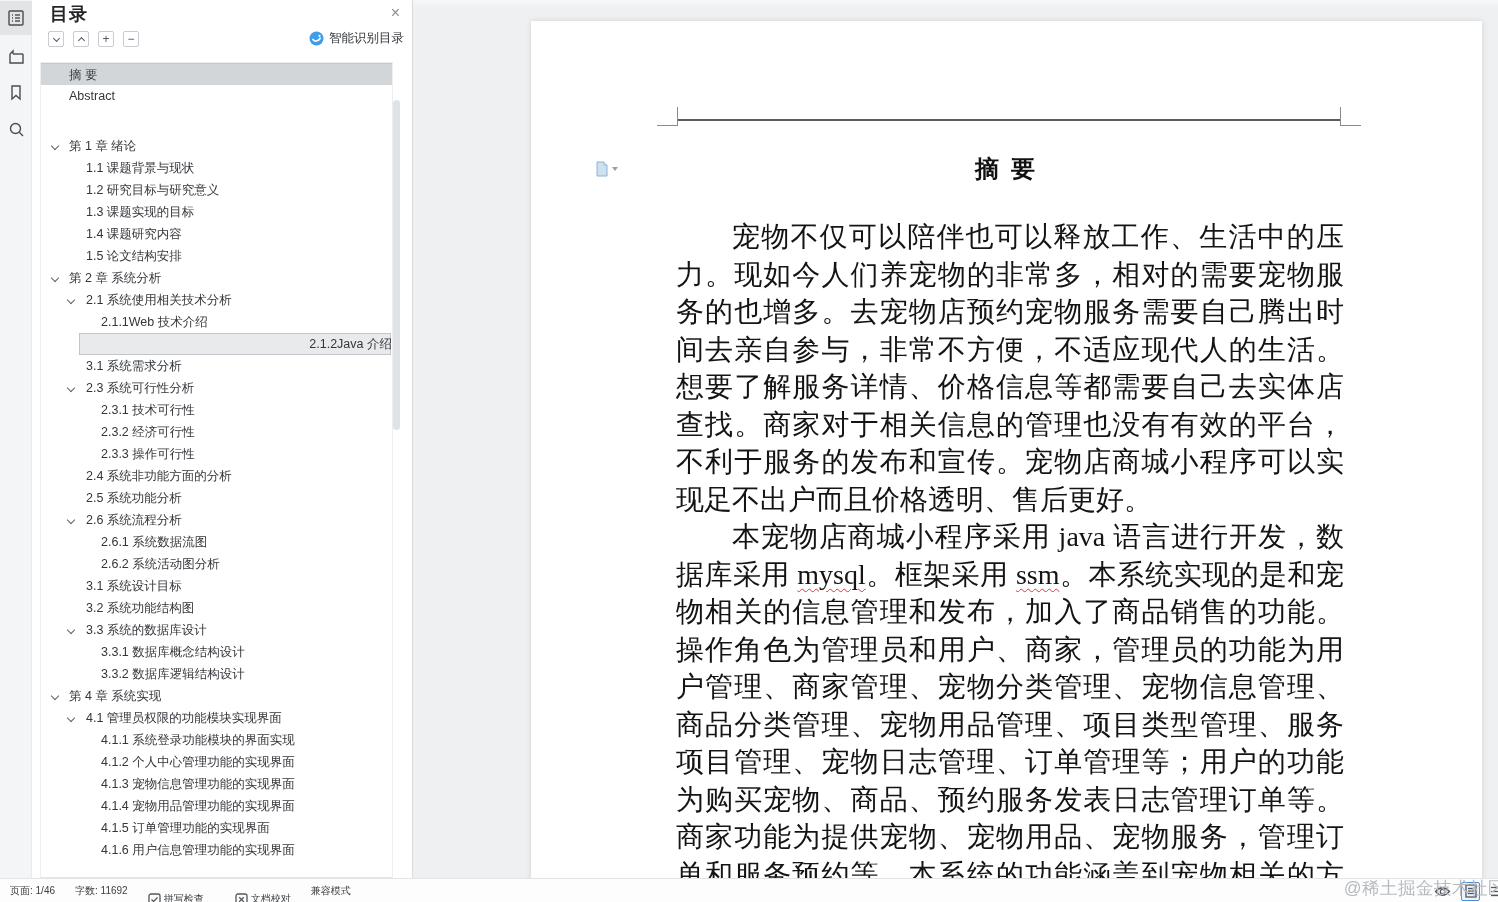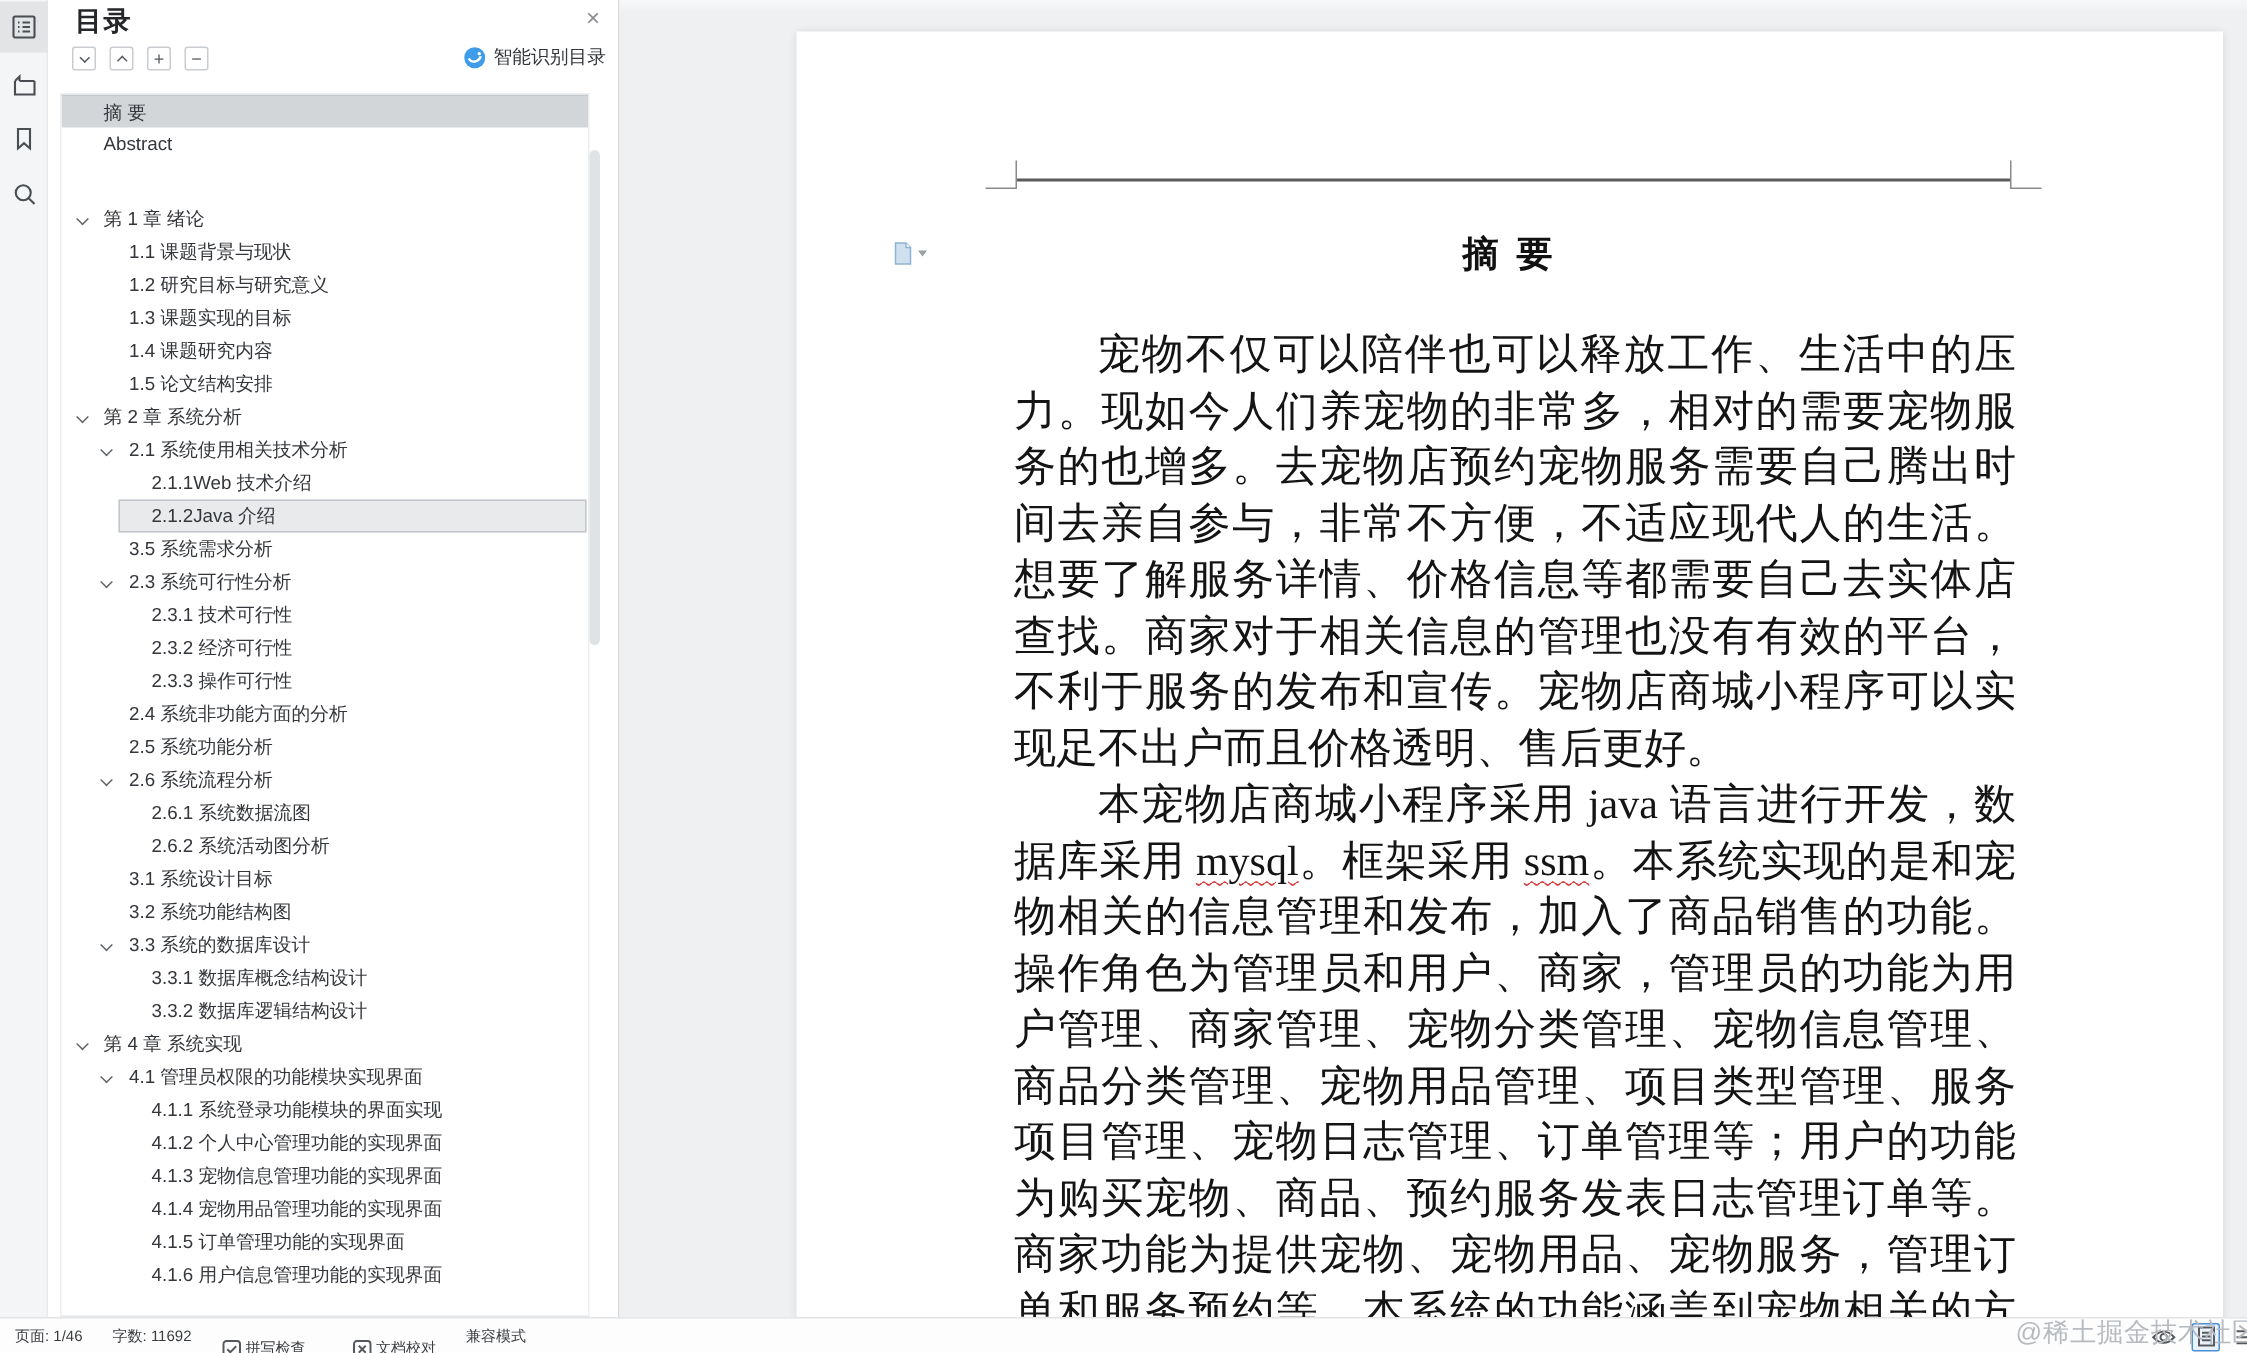--- a/index.html
+++ b/index.html
@@ -38,21 +38,21 @@
   .toc-list { position:absolute; left:8px; top:62px; width:353px; height:816px;
     border:1px solid #eceeef; border-bottom:1px solid #e4e6e8; overflow:hidden; background:#fff; }
   .toc-row { position:relative; height:22px; line-height:22px; font-size:12.5px;
     color:#33363a; white-space:nowrap; cursor:pointer; }
   .toc-row .chev { position:absolute; top:8px; width:6px; height:6px;
     border-left:1.5px solid #5f6368; border-bottom:1.5px solid #5f6368; transform:rotate(-45deg); }
   .toc-row.lvl0 { padding-left:28px; } .toc-row.lvl0 .chev { left:11px; }
   .toc-row.lvl1 { padding-left:45px; } .toc-row.lvl1 .chev { left:27px; }
   .toc-row.lvl2 { padding-left:60px; }
   .toc-row.selected { background:#d3d6d8; border-top:1px solid #c6c9cc; }
-  .toc-row.current { background:transparent; }
+  .toc-row.current { background:transparent;text-align:right; }
   .toc-row.current .cur-box { position:absolute; left:38px; right:1px; top:0; bottom:0;
     background:#e8eaec; border:1px solid #c2c5c9; }
   .toc-row .toc-label { position:relative; }
   .toc-spacer { height:28px; }
   .toc-scrollbar { position:absolute; left:361px; top:100px; width:7px; height:330px;
     border-radius:3.5px; background:#e0e3e5; cursor:pointer; }
 
   
   .doc-area { position:absolute; left:413px; top:0; width:1085px; height:878px;
     background:#eef0f2; overflow:hidden; }
@@ -171,21 +171,21 @@
         <div class="toc-row lvl0"><span class="chev"></span><span class="toc-label">第 1 章 绪论</span></div>
         <div class="toc-row lvl1"><span class="toc-label">1.1 课题背景与现状</span></div>
         <div class="toc-row lvl1"><span class="toc-label">1.2 研究目标与研究意义</span></div>
         <div class="toc-row lvl1"><span class="toc-label">1.3 课题实现的目标</span></div>
         <div class="toc-row lvl1"><span class="toc-label">1.4 课题研究内容</span></div>
         <div class="toc-row lvl1"><span class="toc-label">1.5 论文结构安排</span></div>
         <div class="toc-row lvl0"><span class="chev"></span><span class="toc-label">第 2 章 系统分析</span></div>
         <div class="toc-row lvl1"><span class="chev"></span><span class="toc-label">2.1 系统使用相关技术分析</span></div>
         <div class="toc-row lvl2"><span class="toc-label">2.1.1Web 技术介绍</span></div>
         <div class="toc-row lvl2 current"><span class="cur-box"></span><span class="toc-label">2.1.2Java 介绍</span></div>
-        <div class="toc-row lvl1"><span class="toc-label">3.5 系统需求分析</span></div>
+        <div class="toc-row lvl1"><span class="toc-label">3.1 系统需求分析</span></div>
         <div class="toc-row lvl1"><span class="chev"></span><span class="toc-label">2.3 系统可行性分析</span></div>
         <div class="toc-row lvl2"><span class="toc-label">2.3.1 技术可行性</span></div>
         <div class="toc-row lvl2"><span class="toc-label">2.3.2 经济可行性</span></div>
         <div class="toc-row lvl2"><span class="toc-label">2.3.3 操作可行性</span></div>
         <div class="toc-row lvl1"><span class="toc-label">2.4 系统非功能方面的分析</span></div>
         <div class="toc-row lvl1"><span class="toc-label">2.5 系统功能分析</span></div>
         <div class="toc-row lvl1"><span class="chev"></span><span class="toc-label">2.6 系统流程分析</span></div>
         <div class="toc-row lvl2"><span class="toc-label">2.6.1 系统数据流图</span></div>
         <div class="toc-row lvl2"><span class="toc-label">2.6.2 系统活动图分析</span></div>
         <div class="toc-row lvl1"><span class="toc-label">3.1 系统设计目标</span></div>

